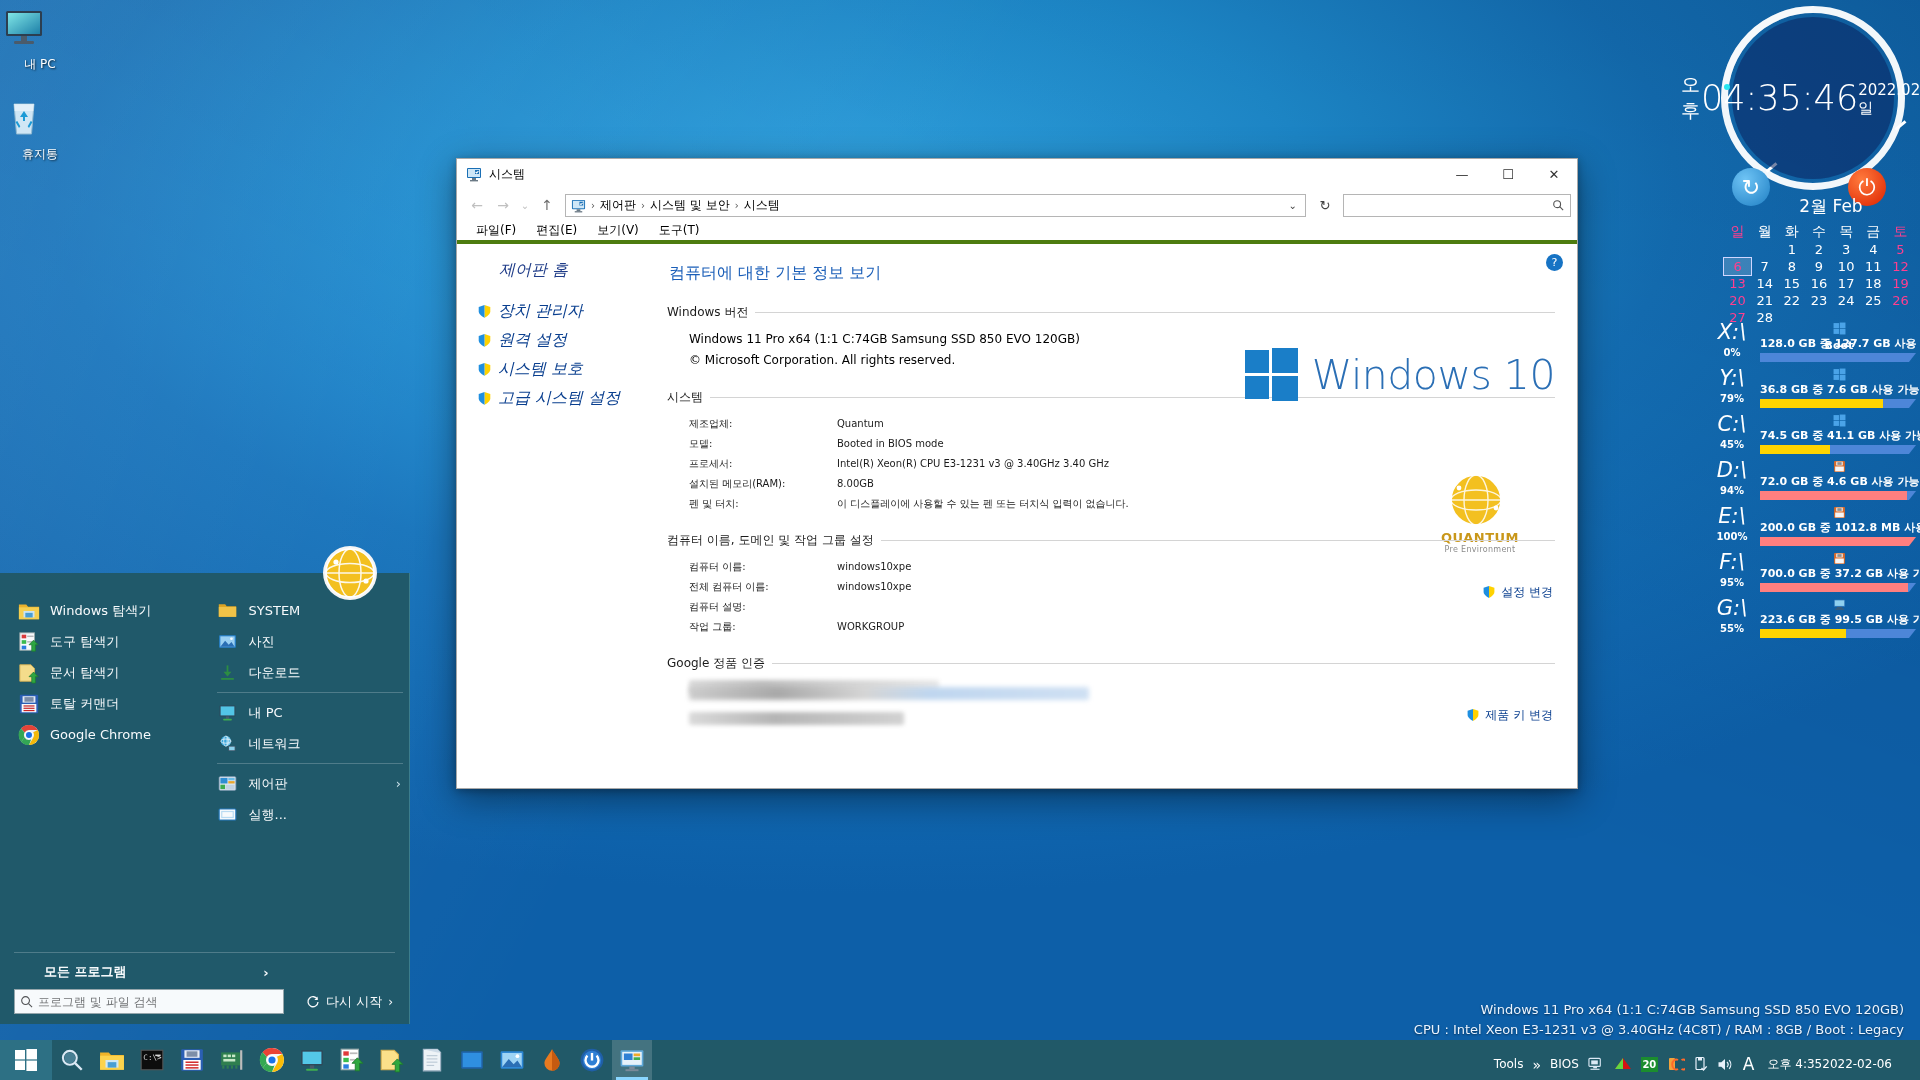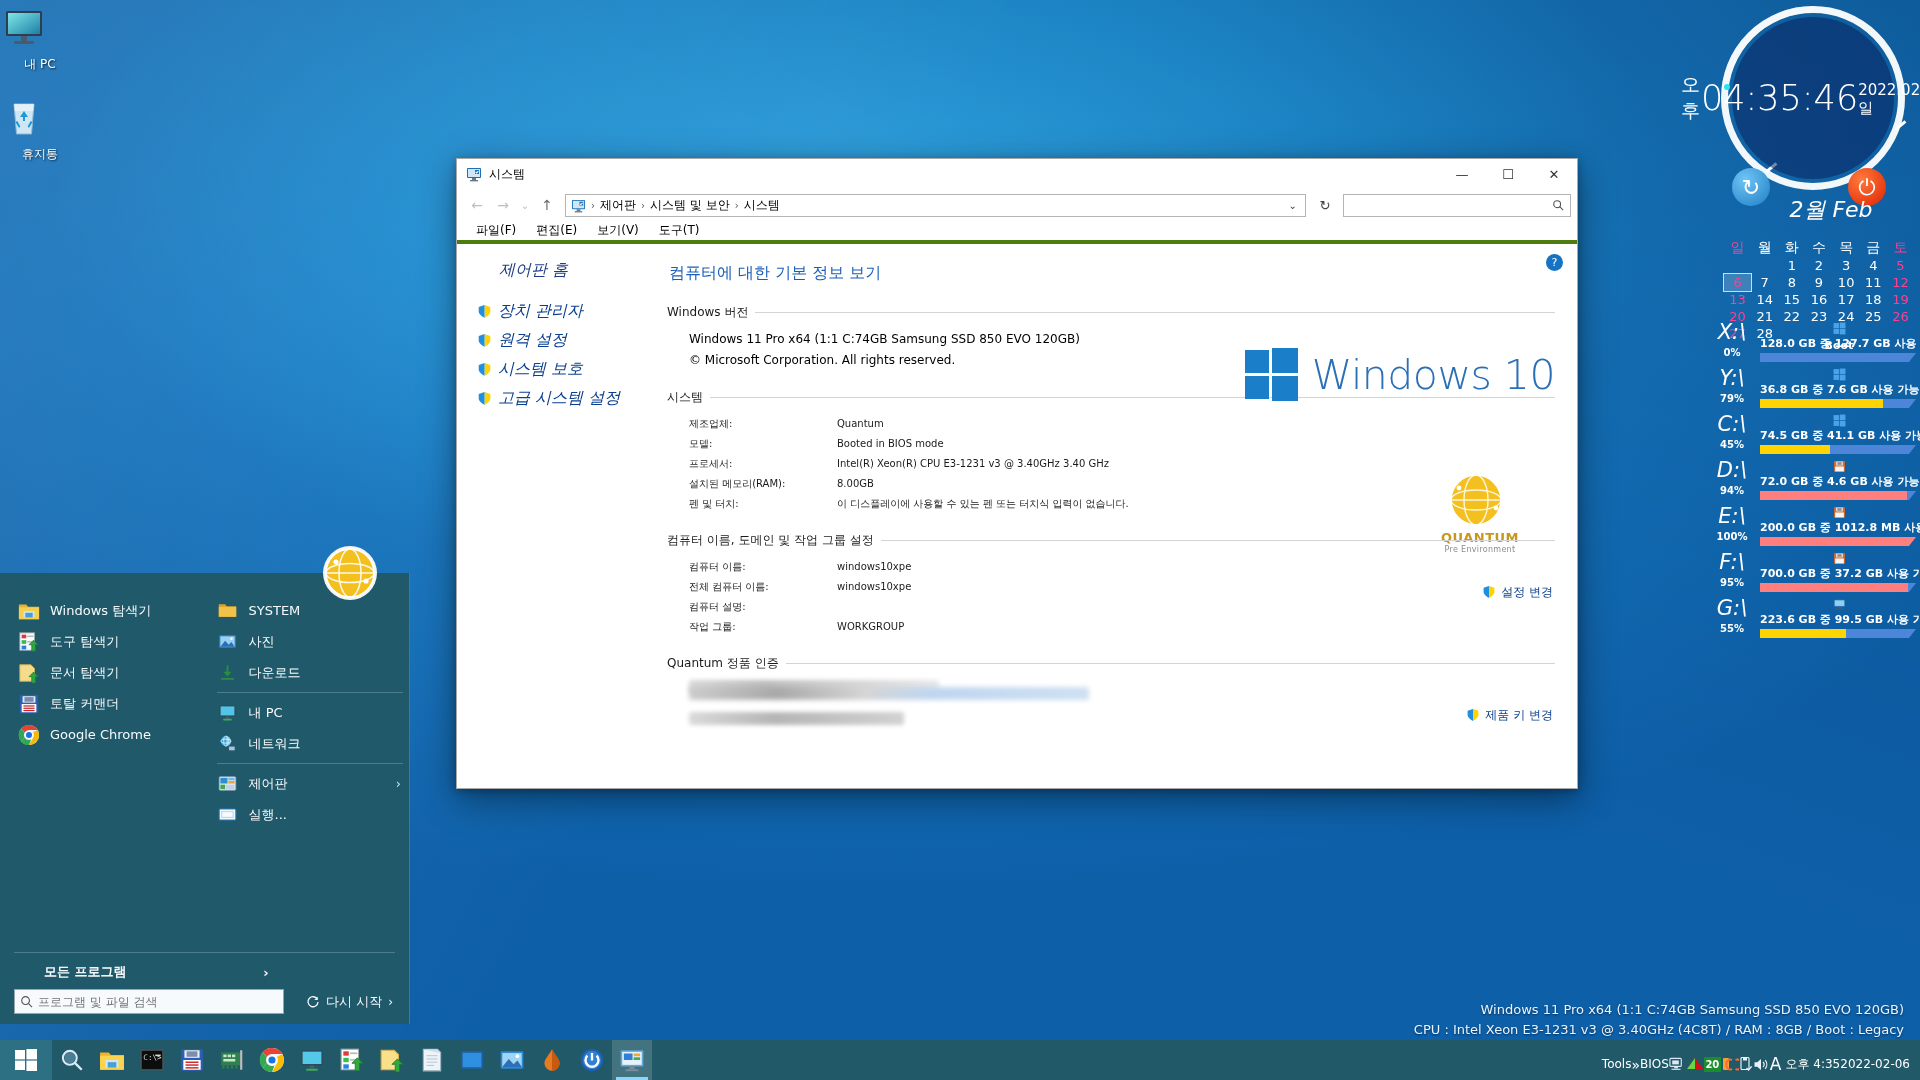--- a/index.html
+++ b/index.html
@@ -185,21 +185,21 @@
   .rnd-btn {
     position: absolute; width: 38px; height: 38px; border-radius: 50%;
     display:flex; align-items:center; justify-content:center;
     font-size: 22px; color:#fff;
   }
   .rnd-btn.refresh { left: 22px; top: -22px; background: radial-gradient(circle at 35% 30%, #6fc4f5, #1f7fc4); }
   .rnd-btn.power   { left: 138px; top: -22px; background: radial-gradient(circle at 35% 30%, #ff7a3c, #dd2200); }
 
   
   #calGadget { position: absolute; left: 1724px; top: 195px; width: 190px; color:#fff; }
-  #calGadget .cal-title { text-align:center; font-size: 22px; margin-bottom: 14px; padding-left: 24px; font-style: italic;}
+  #calGadget .cal-title { text-align:center; font-size: 17px; margin-bottom: 5px; padding-left: 24px;}
   #calGadget table { border-collapse: collapse; width: 100%; }
   #calGadget th, #calGadget td {
     width: 14.28%; text-align:center; font-size: 13px; height: 17px;
     font-weight: normal; color:#fff;
   }
   #calGadget th { font-size: 14px; }
   #calGadget th.sun, #calGadget td.sun { color:#ff3f8f; }
   #calGadget th.sat, #calGadget td.sat { color:#ff3f8f; }
   #calGadget td.today { outline: 1px solid #cfd6ff; background: rgba(255,255,255,.18); }
 
@@ -303,21 +303,21 @@
   }
   #sysinfo {
     position: absolute; right: 0; bottom: 40px;
     width: 700px;
     text-align: right; padding-right: 16px;
     color: #eaf4ff; font-size: 13px; line-height: 20px;
     text-shadow: 0 1px 2px rgba(0,0,0,.5);
   }
   #tray {
     position: absolute; right: 0; bottom: 0; height: 32px;
-    display:flex; align-items:center; padding-right: 10px;
+    display:flex; align-items:center; gap: 9px; padding-right: 28px;
     color:#fff; font-size: 12px;
   }
   #tray .tr-item { display:flex; align-items:center; }
   #tray .clock { text-align:right; line-height: 15px; font-size: 12px; padding-left: 4px;}
 
   svg { display:block; }
 </style>
 </head>
 <body>
 
@@ -787,21 +787,21 @@
                 <path d="M7 1 L12.4 2.7 V7 C12.4 10.2 7 12.9 7 12.9 Z" fill="#ffd200"></path>
                 <path d="M7 1 L1.6 2.7 V7 C1.6 10.2 7 12.9 7 12.9 Z" fill="#1f8fe0"></path>
               </svg>
             </span>
             <span>설정 변경</span>
           </a>
         </div>
 
         <div class="blk" style="position:relative">
           <div class="sect">
-            <span>Quantum 정품 인증</span>
+            <span>Google 정품 인증</span>
             <span class="rule"></span>
           </div>
           <div class="blur-line" style="width:250px; background:linear-gradient(90deg,#d9d9d9,#bdbdbd 30%,#cfcfcf 55%,#e8e8e8);filter:blur(2.2px)"></div>
           <div class="blur-line" style="width:400px; margin-top:-6px; margin-left:22px; background:linear-gradient(90deg,#cccccc,#a8a8a8 22%,#d5d5d5 44%,#bfd6ef 60%,#cfe0f3 100%);filter:blur(2.4px)"></div>
           <div class="blur-line" style="width:215px; margin-top:12px; background:linear-gradient(90deg,#dadada,#b5b5b5 40%,#d2d2d2);filter:blur(2.2px)"></div>
           <a class="actionlink" style="right:2px; top:52px;">
             <span class="shield">
               <svg width="14" height="14" viewBox="0 0 14 14">
                 <path d="M7 1 L12.4 2.7 V7 C12.4 10.2 7 12.9 7 12.9 Z" fill="#ffd200"></path>
                 <path d="M7 1 L1.6 2.7 V7 C1.6 10.2 7 12.9 7 12.9 Z" fill="#1f8fe0"></path>

